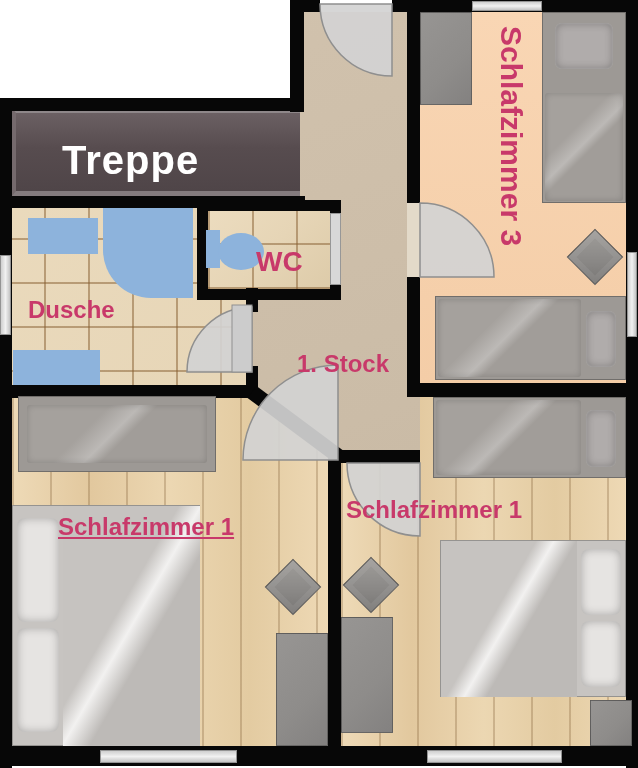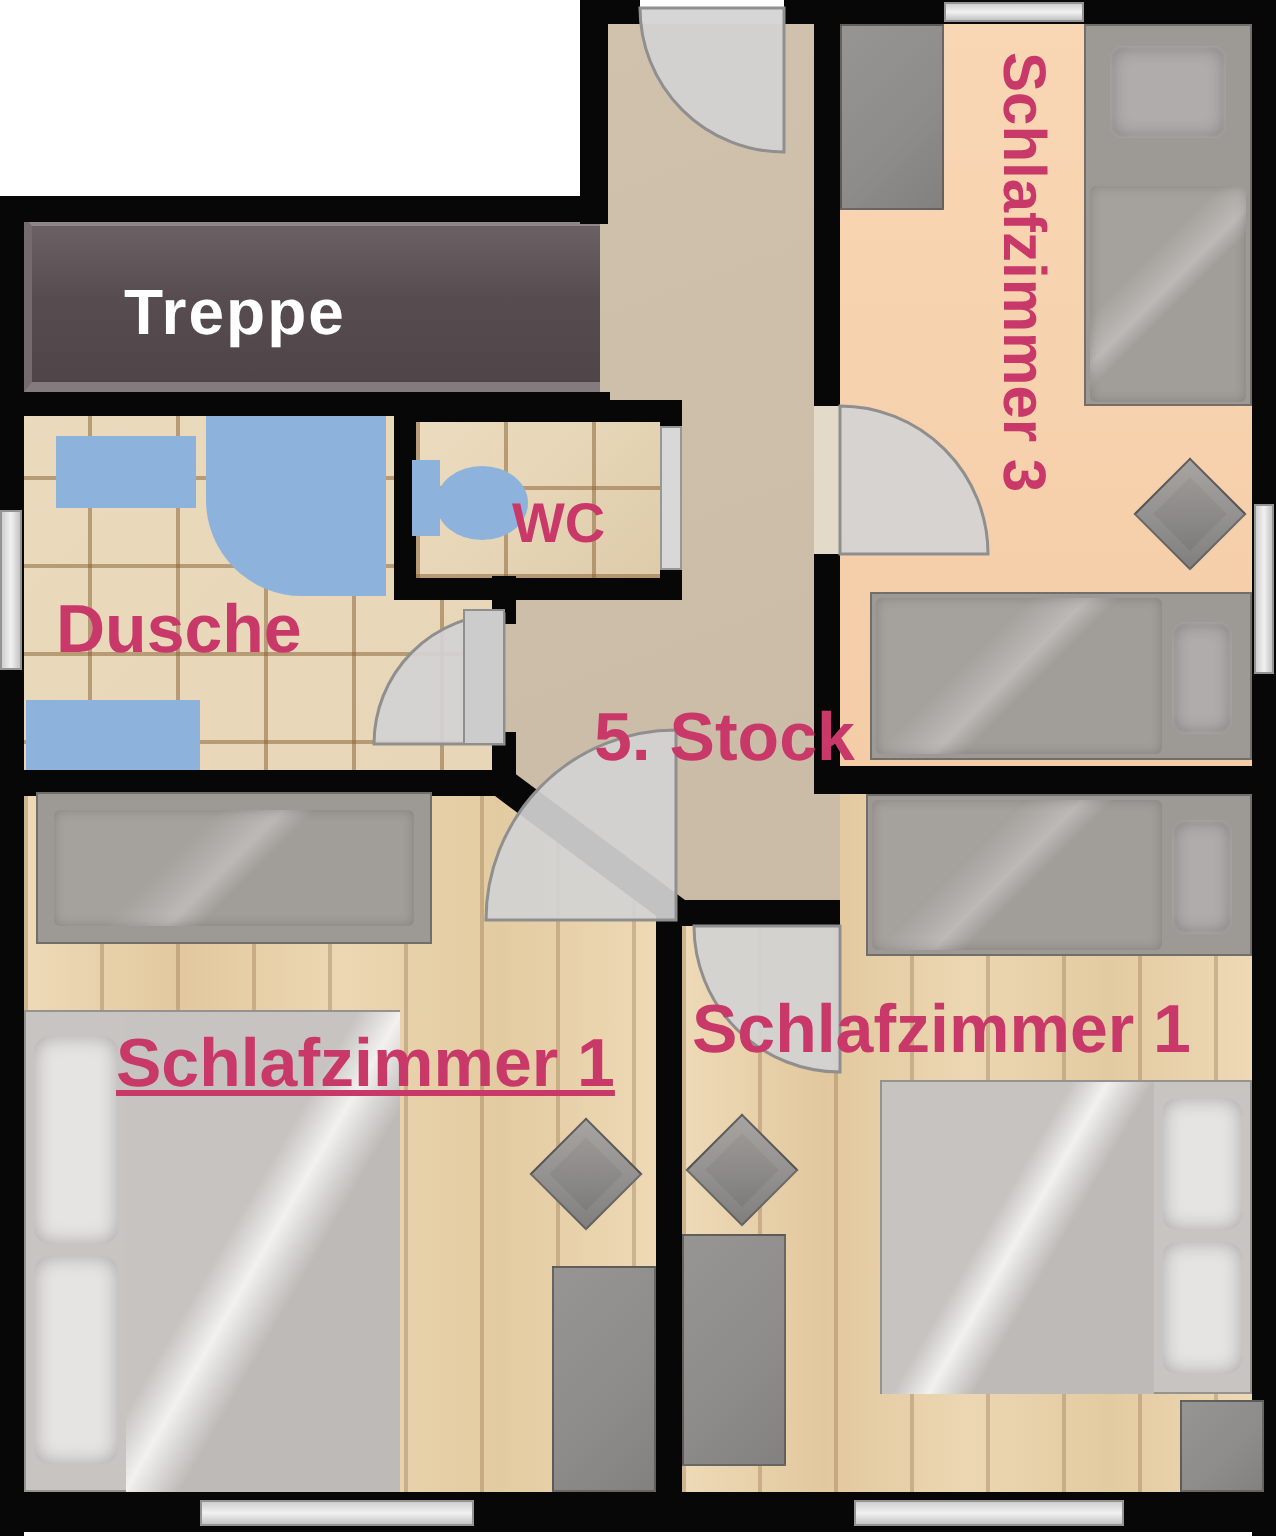--- a/index.html
+++ b/index.html
@@ -29,23 +29,23 @@
   .bed .duvet{position:absolute;background:
       linear-gradient(135deg,#a5a19d 35%,#bcb9b6 48%,#a19d99 55%);
       border-radius:3px;box-shadow:inset 0 0 6px rgba(0,0,0,.18);}
   .dbed{background:#c7c4c1;border:1px solid rgba(0,0,0,.25);box-sizing:border-box;}
   .dbed .pillow{position:absolute;background:#e6e4e2;border-radius:8px;box-shadow:inset 0 0 10px rgba(0,0,0,.28);}
   .dbed .duvet{position:absolute;background:linear-gradient(300deg,#bdbab7 40%,#f2f1f0 50%,#c6c3c0 58%);}
   .chair{background:linear-gradient(135deg,#a09d9a 0%,#8b8987 55%,#787674 100%);
          border:1px solid rgba(0,0,0,.3);transform:rotate(45deg);box-sizing:border-box;
          box-shadow:inset 0 0 0 6px rgba(255,255,255,.07);}
   
-  .lbl{color:var(--label-color);font-weight:bold;font-size:34px;white-space:nowrap;letter-spacing:0px;}
+  .lbl{color:var(--label-color);font-weight:bold;font-size:24px;white-space:nowrap;letter-spacing:0px;}
   .lbl-vert{writing-mode:vertical-rl;font-size:30px;}
-  .lbl-treppe{color:var(--treppe-label-color);font-size:32px;letter-spacing:1px;}
+  .lbl-treppe{color:var(--treppe-label-color);font-size:40px;letter-spacing:1px;}
   svg{position:absolute;left:0;top:0;pointer-events:none;}
 </style>
 </head>
 <body>
 
 <div class="plan">
 
   <div class="abs floor-wood" style="left:12px;top:385px;width:316px;height:361px;"></div>
   <div class="abs floor-wood" style="left:341px;top:383px;width:285px;height:363px;"></div>
   <div class="abs floor-peach" style="left:420px;top:12px;width:206px;height:371px;"></div>
@@ -130,18 +130,18 @@
     <path d="M420,277 L420,203 A74,74 0 0 1 494,277 Z" fill="#d3d3d3" fill-opacity="0.92" stroke="#8f8f8f" stroke-width="1.5"></path>
     <path d="M252,372 L187,372 A65,65 0 0 1 252,307 Z" fill="#d3d3d3" fill-opacity="0.92" stroke="#8f8f8f" stroke-width="1.5"></path>
     <rect x="232" y="305" width="20" height="67" fill="#cccccc" stroke="#8f8f8f"></rect>
     <path d="M338,460 L338,365 A95,95 0 0 0 243,460 Z" fill="#d3d3d3" fill-opacity="0.92" stroke="#8f8f8f" stroke-width="1.5"></path>
     <path d="M420,463 L347,463 A73,73 0 0 0 420,536 Z" fill="#d3d3d3" fill-opacity="0.92" stroke="#8f8f8f" stroke-width="1.5"></path>
   </svg>
 
   <div class="abs lbl lbl-treppe" style="left:62px;top:138px;">Treppe</div>
   <div class="abs lbl" style="left:28px;top:296px;">Dusche</div>
   <div class="abs lbl" style="left:256px;top:246px;font-size:28px;">WC</div>
-  <div class="abs lbl" style="left:297px;top:350px;">5. Stock</div>
+  <div class="abs lbl" style="left:297px;top:350px;">1. Stock</div>
   <div class="abs lbl" style="left:58px;top:513px;text-decoration:underline;">Schlafzimmer 1</div>
   <div class="abs lbl" style="left:346px;top:496px;">Schlafzimmer 1</div>
   <div class="abs lbl lbl-vert" style="left:494px;top:26px;height:300px;">Schlafzimmer 3</div>
 
 </div>
 
 </body></html>

